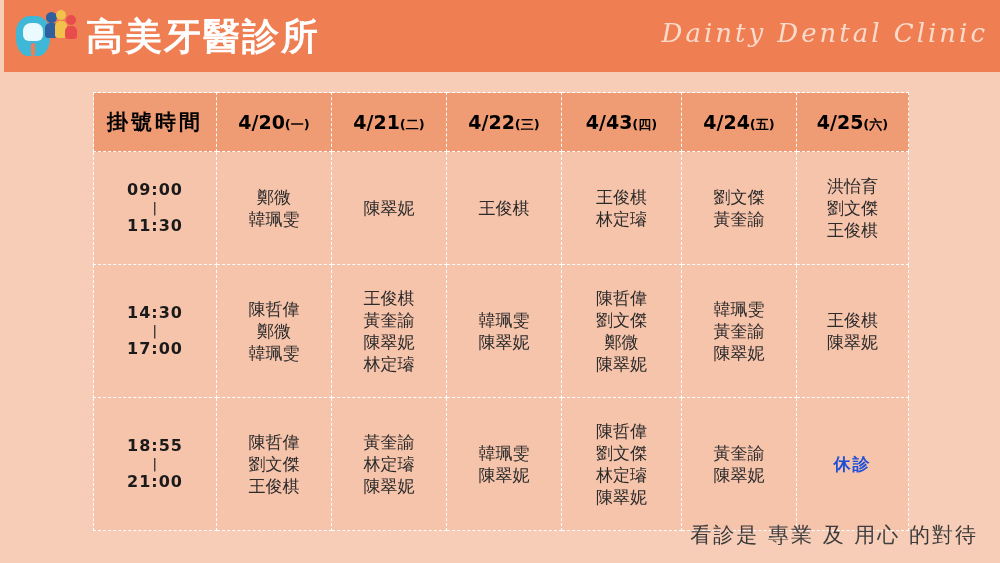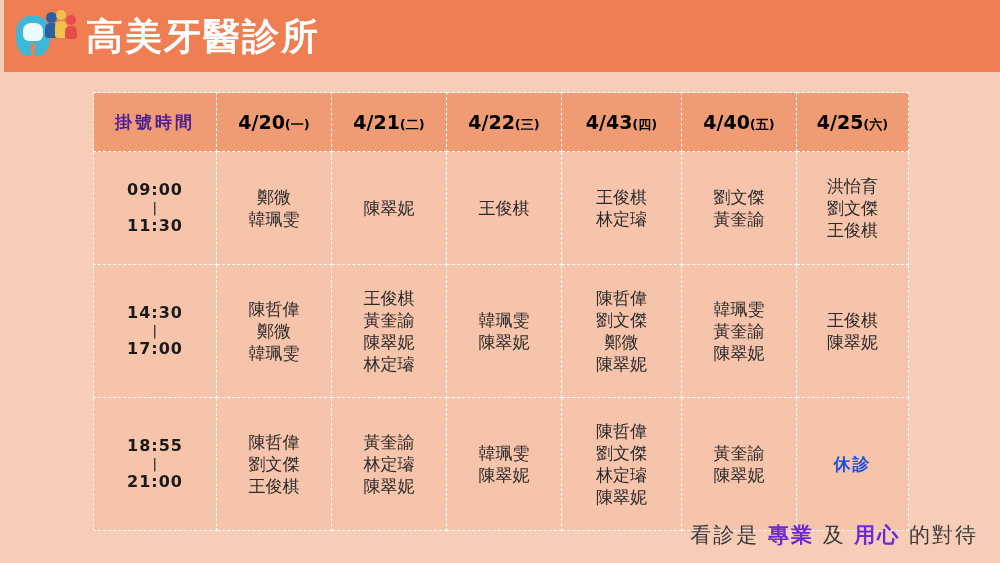--- a/index.html
+++ b/index.html
@@ -118,23 +118,23 @@
     color: #000000;
     font-size: 19px;
     font-weight: bold;
     font-family: "DejaVu Sans", "Liberation Sans", sans-serif;
   }
   thead th .wd {
     font-size: 13px;
     font-weight: bold;
   }
   thead th.time-head {
-    color: #4c1d95;
+    color: #000000;
     letter-spacing: 3px;
-    font-size: 17px;
+    font-size: 21px;
   }
   tbody td {
     background: #f6c3ab;
     color: #2b2b2b;
     font-size: 17px;
     font-family: "DejaVu Sans", "Liberation Sans", sans-serif;
     line-height: 22px;
     padding: 8px 2px;
   }
   tbody td.time-cell {
@@ -163,40 +163,41 @@
   .footer {
     position: absolute;
     right: 22px;
     bottom: 14px;
     font-family: "DejaVu Sans", "Liberation Sans", sans-serif;
     font-size: 21px;
     color: #3a3a3a;
     letter-spacing: 2px;
     white-space: nowrap;
   }
-  .footer .hl { color: #6d28d9; font-weight: bold; }
+  .footer .hl { color: #404040; font-weight: normal; }
 </style>
 </head>
 <body>
 
 <div class="header">
   <div class="logo-wrap">
     <div class="logo-mark">
       <div class="tooth">
         <div class="tooth-inner"></div>
       </div>
       <div class="kid k1"></div>
       <div class="kid-body b1"></div>
       <div class="kid k2"></div>
       <div class="kid-body b2"></div>
       <div class="kid k3"></div>
       <div class="kid-body b3"></div>
     </div>
     <div class="clinic-name">高美牙醫診所</div>
   </div>
+  <div class="clinic-en">Dainty Dental Clinic</div>
 </div>
 
 <div class="table-wrap">
   <table class="schedule">
     <colgroup>
       <col style="width:123px">
       <col style="width:115px">
       <col style="width:115px">
       <col style="width:115px">
       <col style="width:120px">
@@ -212,21 +213,21 @@
         <th>
           <span>4/21</span><span class="wd">(二)</span>
         </th>
         <th>
           <span>4/22</span><span class="wd">(三)</span>
         </th>
         <th>
           <span>4/43</span><span class="wd">(四)</span>
         </th>
         <th>
-          <span>4/40</span><span class="wd">(五)</span>
+          <span>4/24</span><span class="wd">(五)</span>
         </th>
         <th>
           <span>4/25</span><span class="wd">(六)</span>
         </th>
       </tr>
     </thead>
     <tbody>
 
       <tr class="r1">
         <td class="time-cell">

